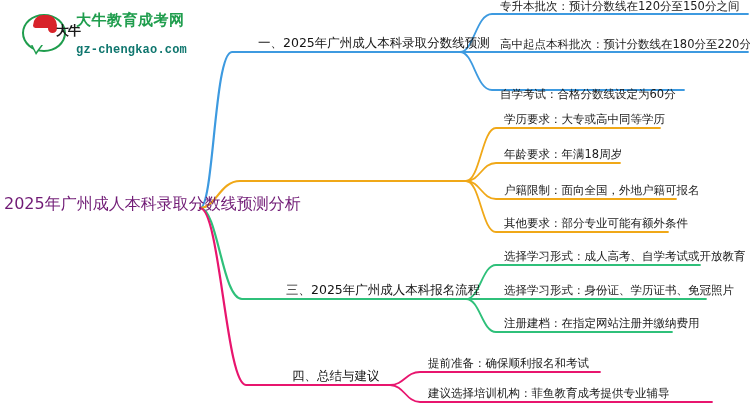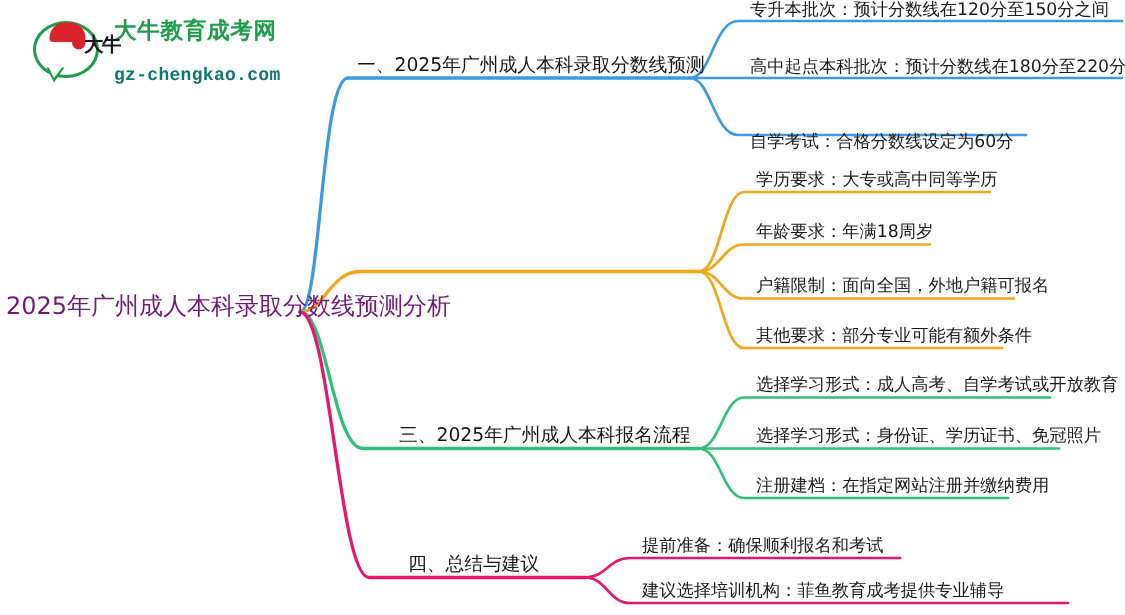--- a/index.html
+++ b/index.html
@@ -141,20 +141,21 @@
   }
   .root-node {
     font-size: 16px;
     color: #701a75;
     left: 4px;
     top: 194px;
   }
   .branch-node {
     font-size: 12.5px;
     color: #141414;
+    margin-left: 20px;
   }
   .leaf-node {
     font-size: 11.5px;
     color: #1a1a1a;
   }
 </style>
 </head>
 <body>
 
 <div id="canvas">

